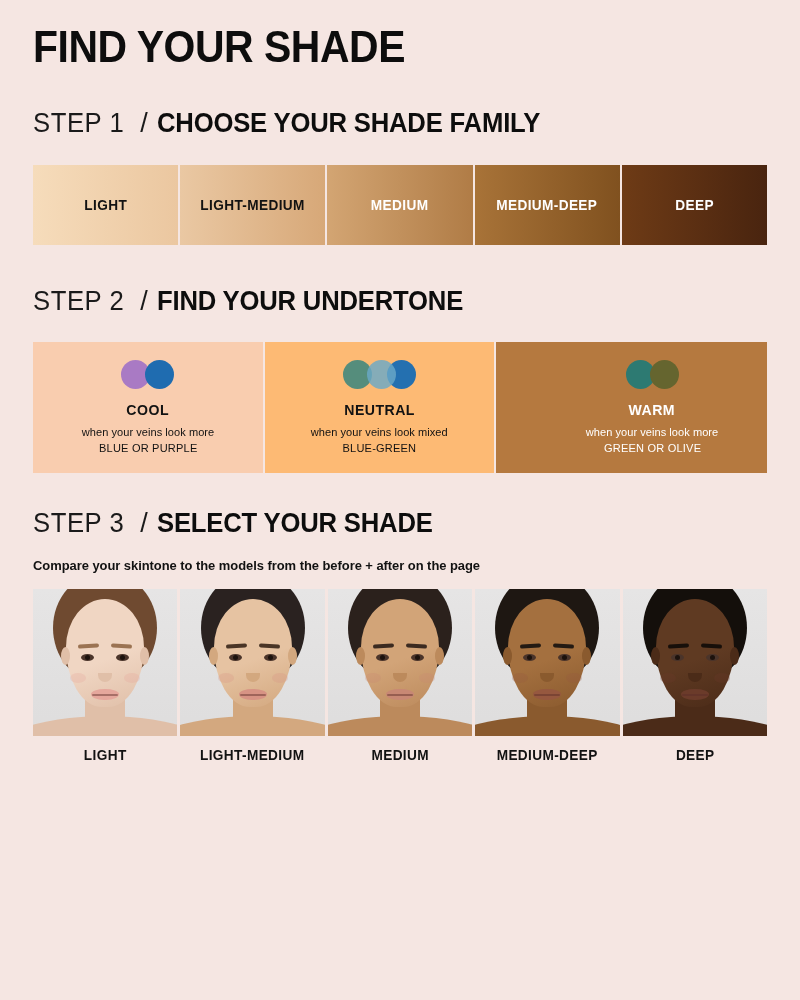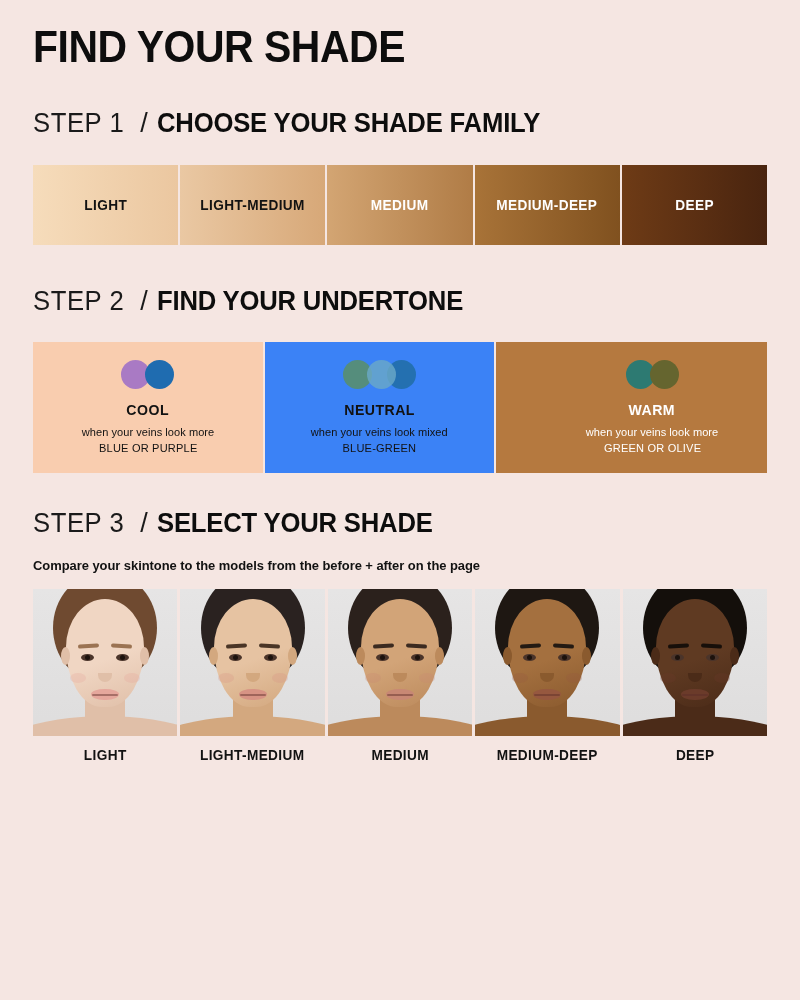--- a/index.html
+++ b/index.html
@@ -359,21 +359,21 @@
   <div class="undertone-row" id="undertone-row">
       <div class="undertone-card" style="background: rgb(249, 205, 175);">
         <div class="dots">
           <span class="dot" style="background: rgb(169, 122, 196);"></span>
           <span class="dot overlap2" style="background: rgb(31, 108, 176);"></span>
         </div>
         <div class="ut-name ut-dark" style="color: rgb(18, 18, 18);">COOL</div>
         <div class="ut-sub1 ut-dark" style="color: rgb(18, 18, 18);">when your veins look more</div>
         <div class="ut-sub2 ut-dark" style="color: rgb(18, 18, 18);">BLUE OR PURPLE</div>
       </div>
-      <div class="undertone-card" style="background: #3b82f6;">
+      <div class="undertone-card" style="background: #fdba74;">
         <div class="dots">
           <span class="dot" style="background: rgb(85, 141, 124);"></span>
           <span class="dot overlap2" style="background: rgb(106, 168, 199); opacity: 0.82;"></span>
           <span class="dot overlap3" style="background: rgb(36, 112, 176);"></span>
         </div>
         <div class="ut-name ut-dark" style="color: rgb(18, 18, 18);">NEUTRAL</div>
         <div class="ut-sub1 ut-dark" style="color: rgb(18, 18, 18);">when your veins look mixed</div>
         <div class="ut-sub2 ut-dark" style="color: rgb(18, 18, 18);">BLUE-GREEN</div>
       </div>
       <div class="undertone-card" style="background: rgb(181, 121, 63); padding-left: 41px;">

